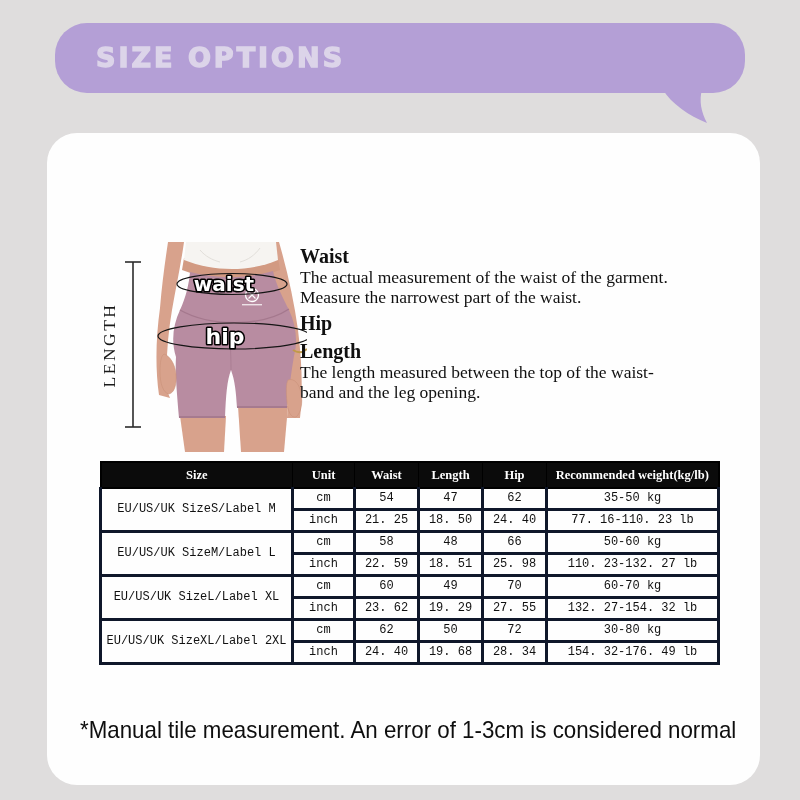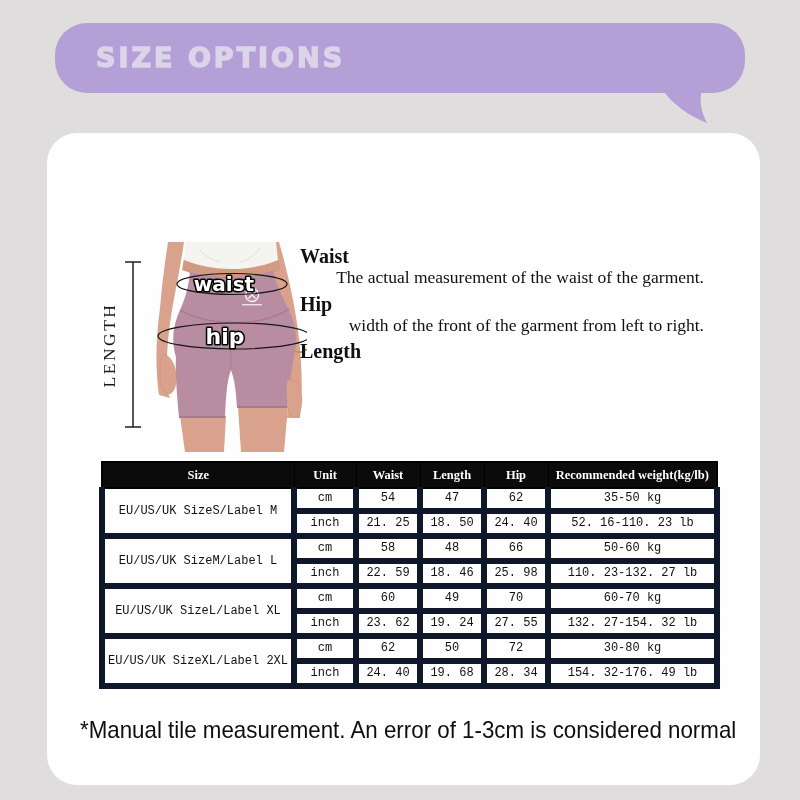--- a/index.html
+++ b/index.html
@@ -28,36 +28,36 @@
     background:#fefefe; border-radius:30px;
   }
 
   
   .figure-svg { position:absolute; left:100px; top:242px; }
 
   
   .defs { position:absolute; left:300px; top:245px; width:404px; color:#101010; }
   .def + .def { margin-top:5px; }
   .def-term { font-size:20px; font-weight:bold; line-height:23px; }
-  .def-line { font-size:17.5px; line-height:19.5px; white-space:nowrap;text-align:right; }
+  .def-line { font-size:17.5px; line-height:19.5px; white-space:nowrap; }
 
   
   .size-table {
     position:absolute; left:99px; top:461px; width:621px;
     border-collapse:collapse; table-layout:fixed;
     font-family:"Liberation Mono", monospace; color:#111;
     border:2px solid #000;
   }
   .size-table th {
     background:#0b0b0b; color:#fff;
     font-family:"Liberation Serif", serif; font-weight:bold;
     font-size:12.5px; height:24px; border:1px solid #000; padding:0 2px;
   }
   .size-table td {
-    border:6px solid #0f172a; font-size:12px; text-align:center;
+    border:3px solid #0f172a; font-size:12px; text-align:center;
     height:17px; line-height:15px; padding:1px 2px; white-space:nowrap;
   }
   .size-table tr.group-start td { border-top:2px solid #000; }
 
   
   .note {
     position:absolute; left:80px; top:716px;
     font-family:"Liberation Sans", sans-serif; font-size:24px; color:#0e0e0e;
     transform:scaleX(0.93); transform-origin:left center; white-space:nowrap;
   }
@@ -125,27 +125,29 @@
       <line x1="25" y1="20" x2="41" y2="20" stroke="#2b2b2b" stroke-width="1.6"></line>
       <line x1="25" y1="185" x2="41" y2="185" stroke="#2b2b2b" stroke-width="1.6"></line>
     </g>
     <text class="length-text" transform="translate(15,103) rotate(-90)" text-anchor="middle" font-size="17.5">LENGTH</text>
   </svg>
 
   <div class="defs">
     <div class="def">
       <div class="def-term">Waist</div>
       <div class="def-line">The actual measurement of the waist of the garment.</div>
+      <div class="def-line">Measure the narrowest part of the waist.</div>
     </div>
     <div class="def">
       <div class="def-term">Hip</div>
-      <div class="def-line">width of the front of the garment from left to right.</div>
     </div>
     <div class="def">
       <div class="def-term">Length</div>
+      <div class="def-line">The length measured between the top of the waist-</div>
+      <div class="def-line">band and the leg opening.</div>
     </div>
   </div>
 
   <table class="size-table">
     <colgroup>
       <col style="width:192px">
         <col style="width:62px">
         <col style="width:64px">
       <col style="width:64px">
         <col style="width:64px">
@@ -168,49 +170,49 @@
         <td>54</td>
         <td>47</td>
         <td>62</td>
         <td>35-50 kg</td>
       </tr>
       <tr>
         <td>inch</td>
         <td>21. 25</td>
         <td>18. 50</td>
         <td>24. 40</td>
-        <td>52. 16-110. 23 lb</td>
+        <td>77. 16-110. 23 lb</td>
       </tr>
       <tr class="group-start">
         <td rowspan="2">EU/US/UK SizeM/Label L</td>
         <td>cm</td>
         <td>58</td>
         <td>48</td>
         <td>66</td>
         <td>50-60 kg</td>
       </tr>
       <tr>
         <td>inch</td>
         <td>22. 59</td>
-        <td>18. 46</td>
+        <td>18. 51</td>
         <td>25. 98</td>
         <td>110. 23-132. 27 lb</td>
       </tr>
       <tr class="group-start">
         <td rowspan="2">EU/US/UK SizeL/Label XL</td>
         <td>cm</td>
         <td>60</td>
         <td>49</td>
         <td>70</td>
         <td>60-70 kg</td>
       </tr>
       <tr>
         <td>inch</td>
         <td>23. 62</td>
-        <td>19. 24</td>
+        <td>19. 29</td>
         <td>27. 55</td>
         <td>132. 27-154. 32 lb</td>
       </tr>
       <tr class="group-start">
         <td rowspan="2">EU/US/UK SizeXL/Label 2XL</td>
         <td>cm</td>
         <td>62</td>
         <td>50</td>
         <td>72</td>
         <td>30-80 kg</td>

